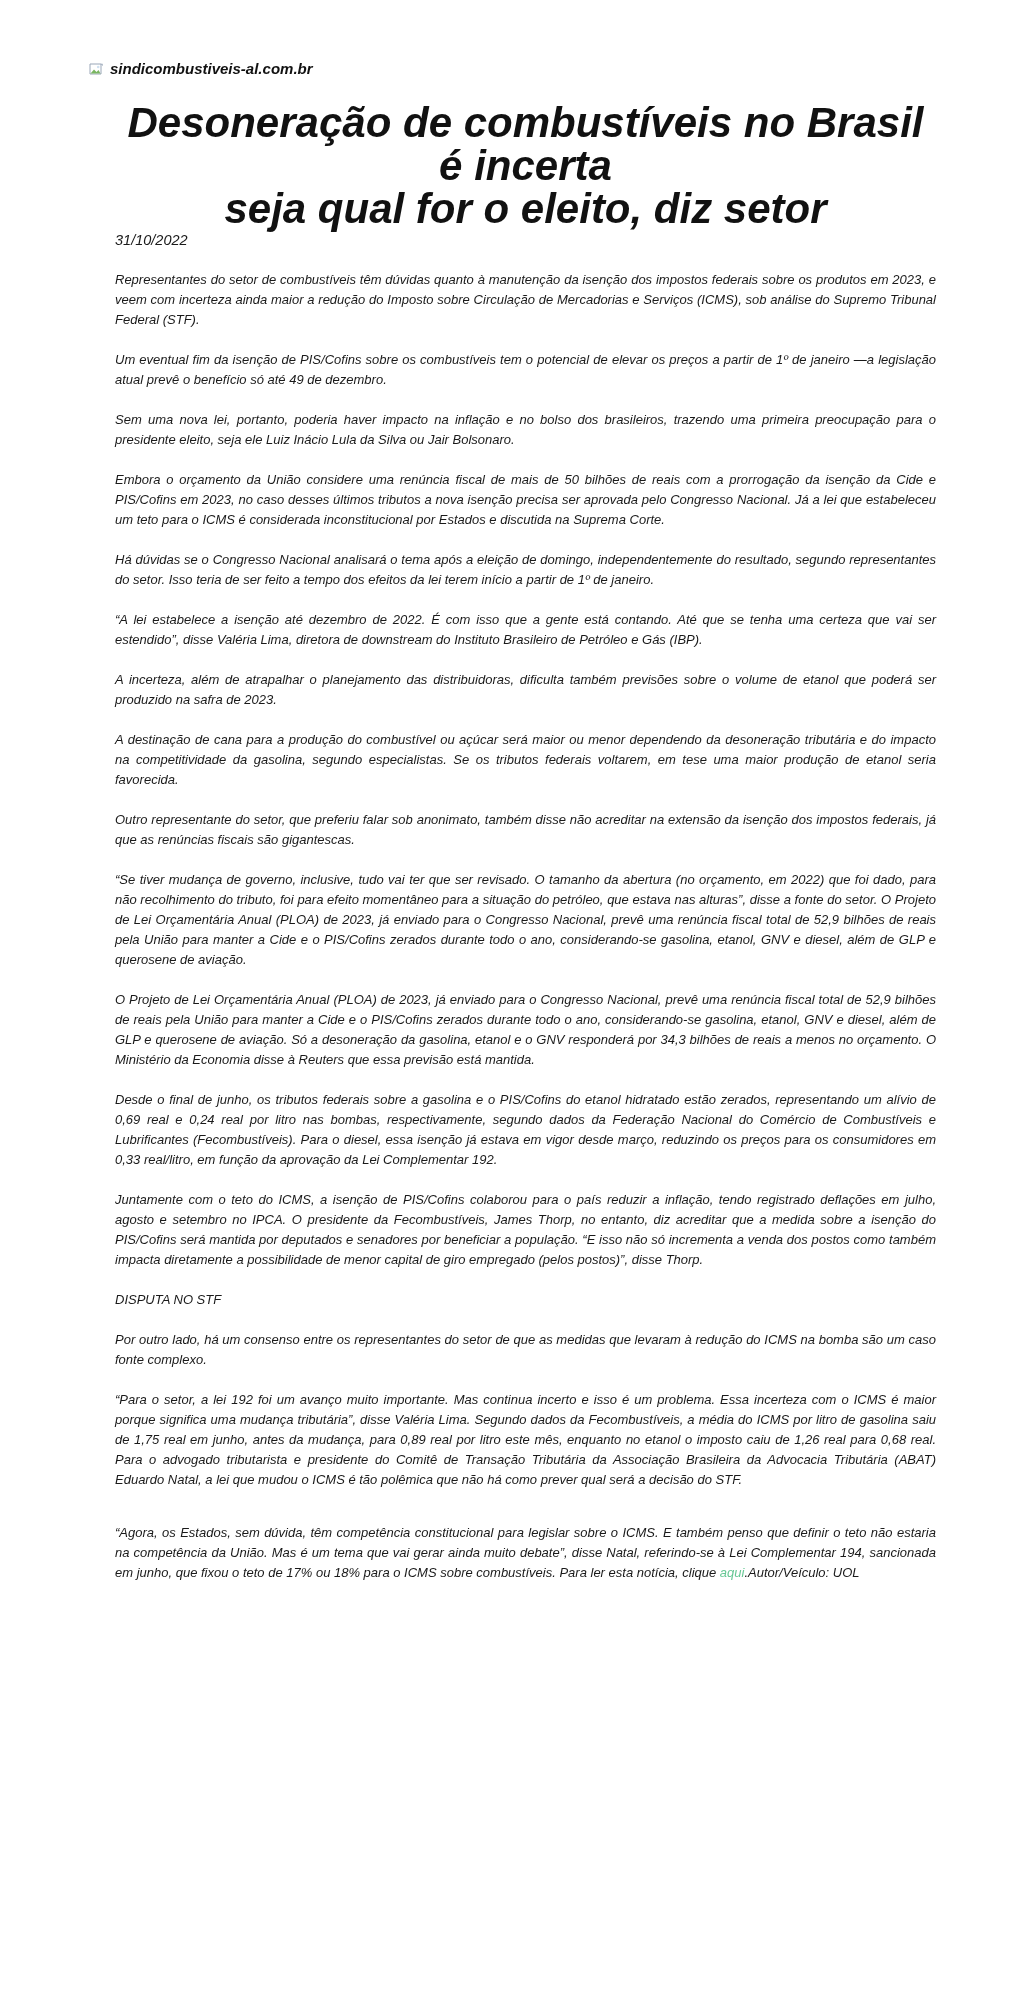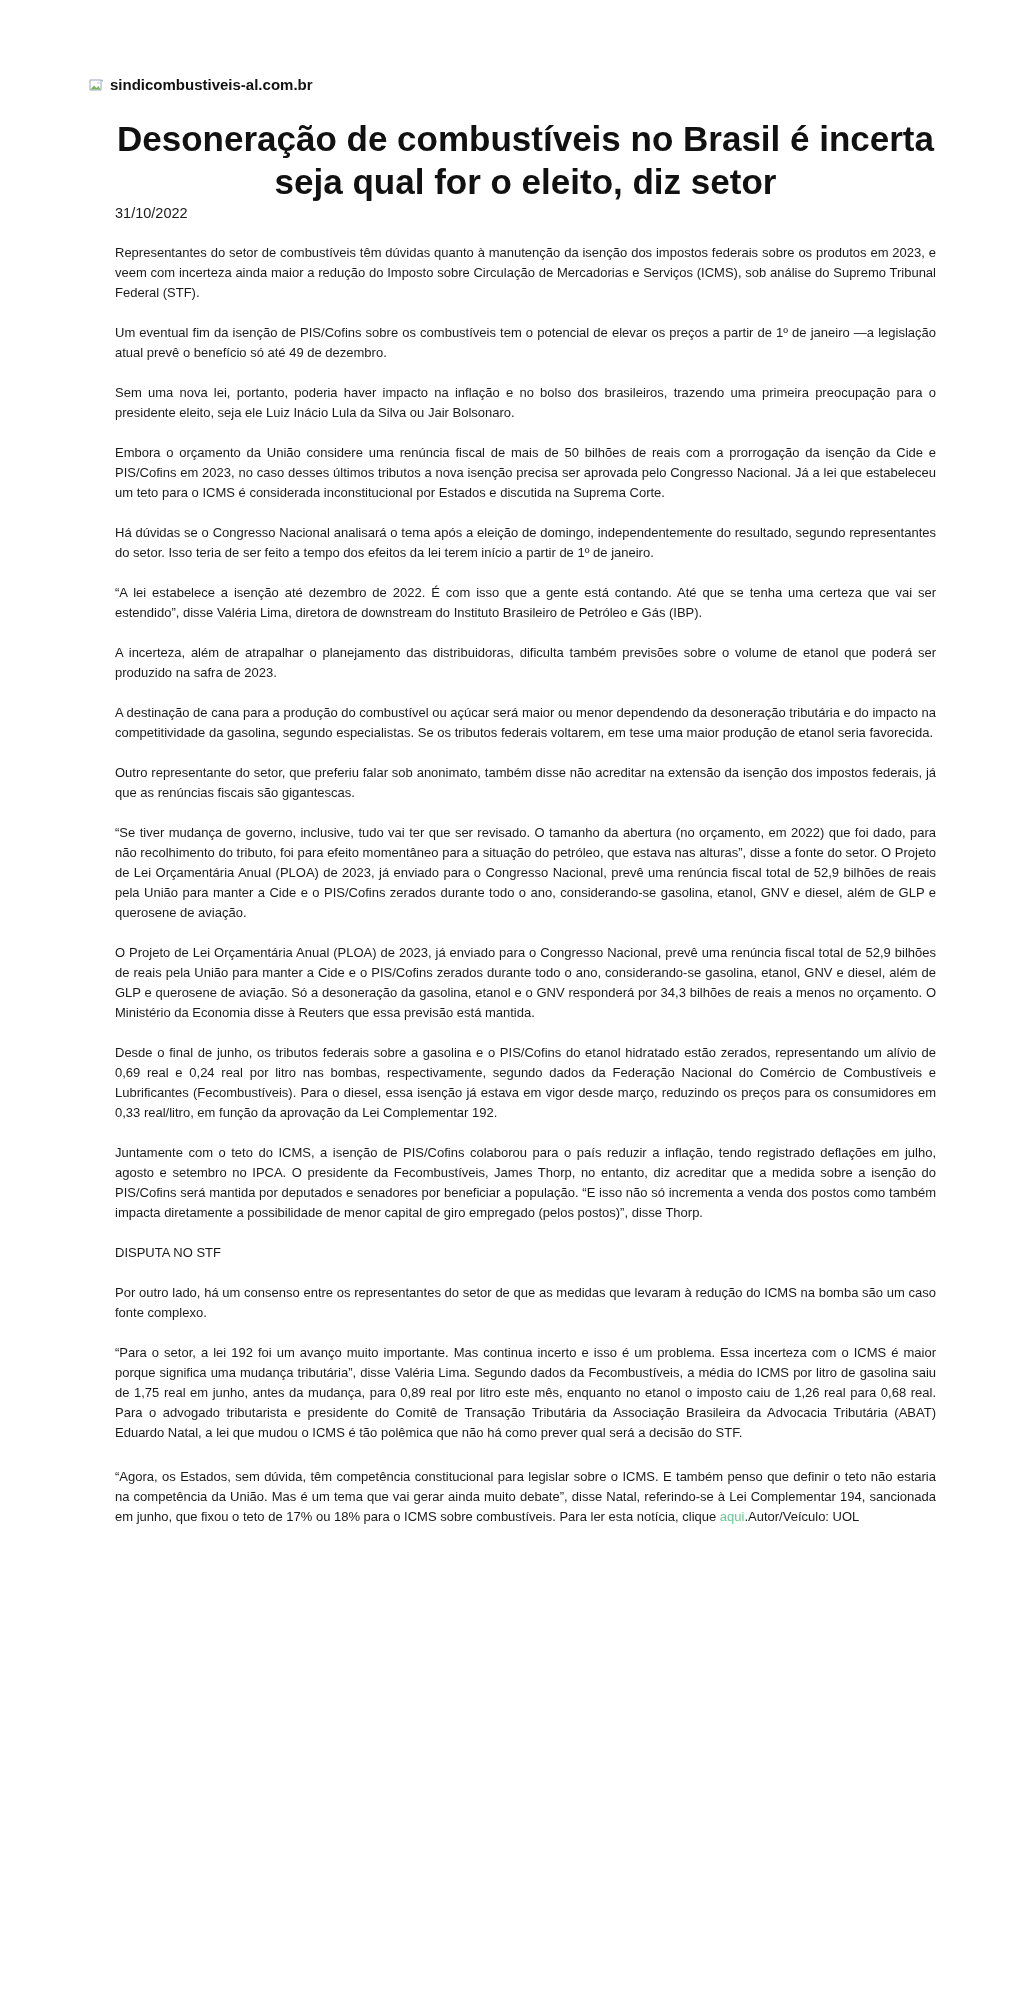--- a/index.html
+++ b/index.html
@@ -4,61 +4,61 @@
 <style>
   html, body { margin: 0; padding: 0; }
   body {
     width: 1024px;
     height: 2000px;
     background: #ffffff;
     font-family: "Liberation Sans", sans-serif;
     color: #1a1a1a;
     overflow: hidden;
   }
-  .page { padding-top: 76px; }
+  .page { padding-top: 60px; font-style: italic; }
 
   .site-header {
     margin-left: 88px;
     display: flex;
     align-items: center;
     gap: 6px;
   }
   .site-header .favicon { width: 16px; height: 16px; flex: 0 0 auto; }
   .site-name {
     font-size: 15px;
     font-weight: bold;
     color: #111111;
   }
 
   .content { margin: 0 88px 0 115px; width: 821px; }
 
   .article-title {
     margin-top: 24px;
     text-align: center;
-    font-size: 35px;
+    font-size: 42px;
     line-height: 43px;
     font-weight: bold;
     color: #111111;
   }
 
   .article-date {
     font-size: 14.5px;
     line-height: 20px;
   }
 
   .article p {
     margin: 20px 0 0 0;
     font-size: 13px;
     line-height: 20px;
     text-align: justify;
   }
   .article p.section-heading {
     text-align: left;
   }
-  .article p.final-par { margin-top: 24px; }
+  .article p.final-par { margin-top: 33px; }
 
   a.inline-link {
     color: #66c794;
     text-decoration: none;
     cursor: pointer;
   }
 </style>
 </head>
 <body>
 

